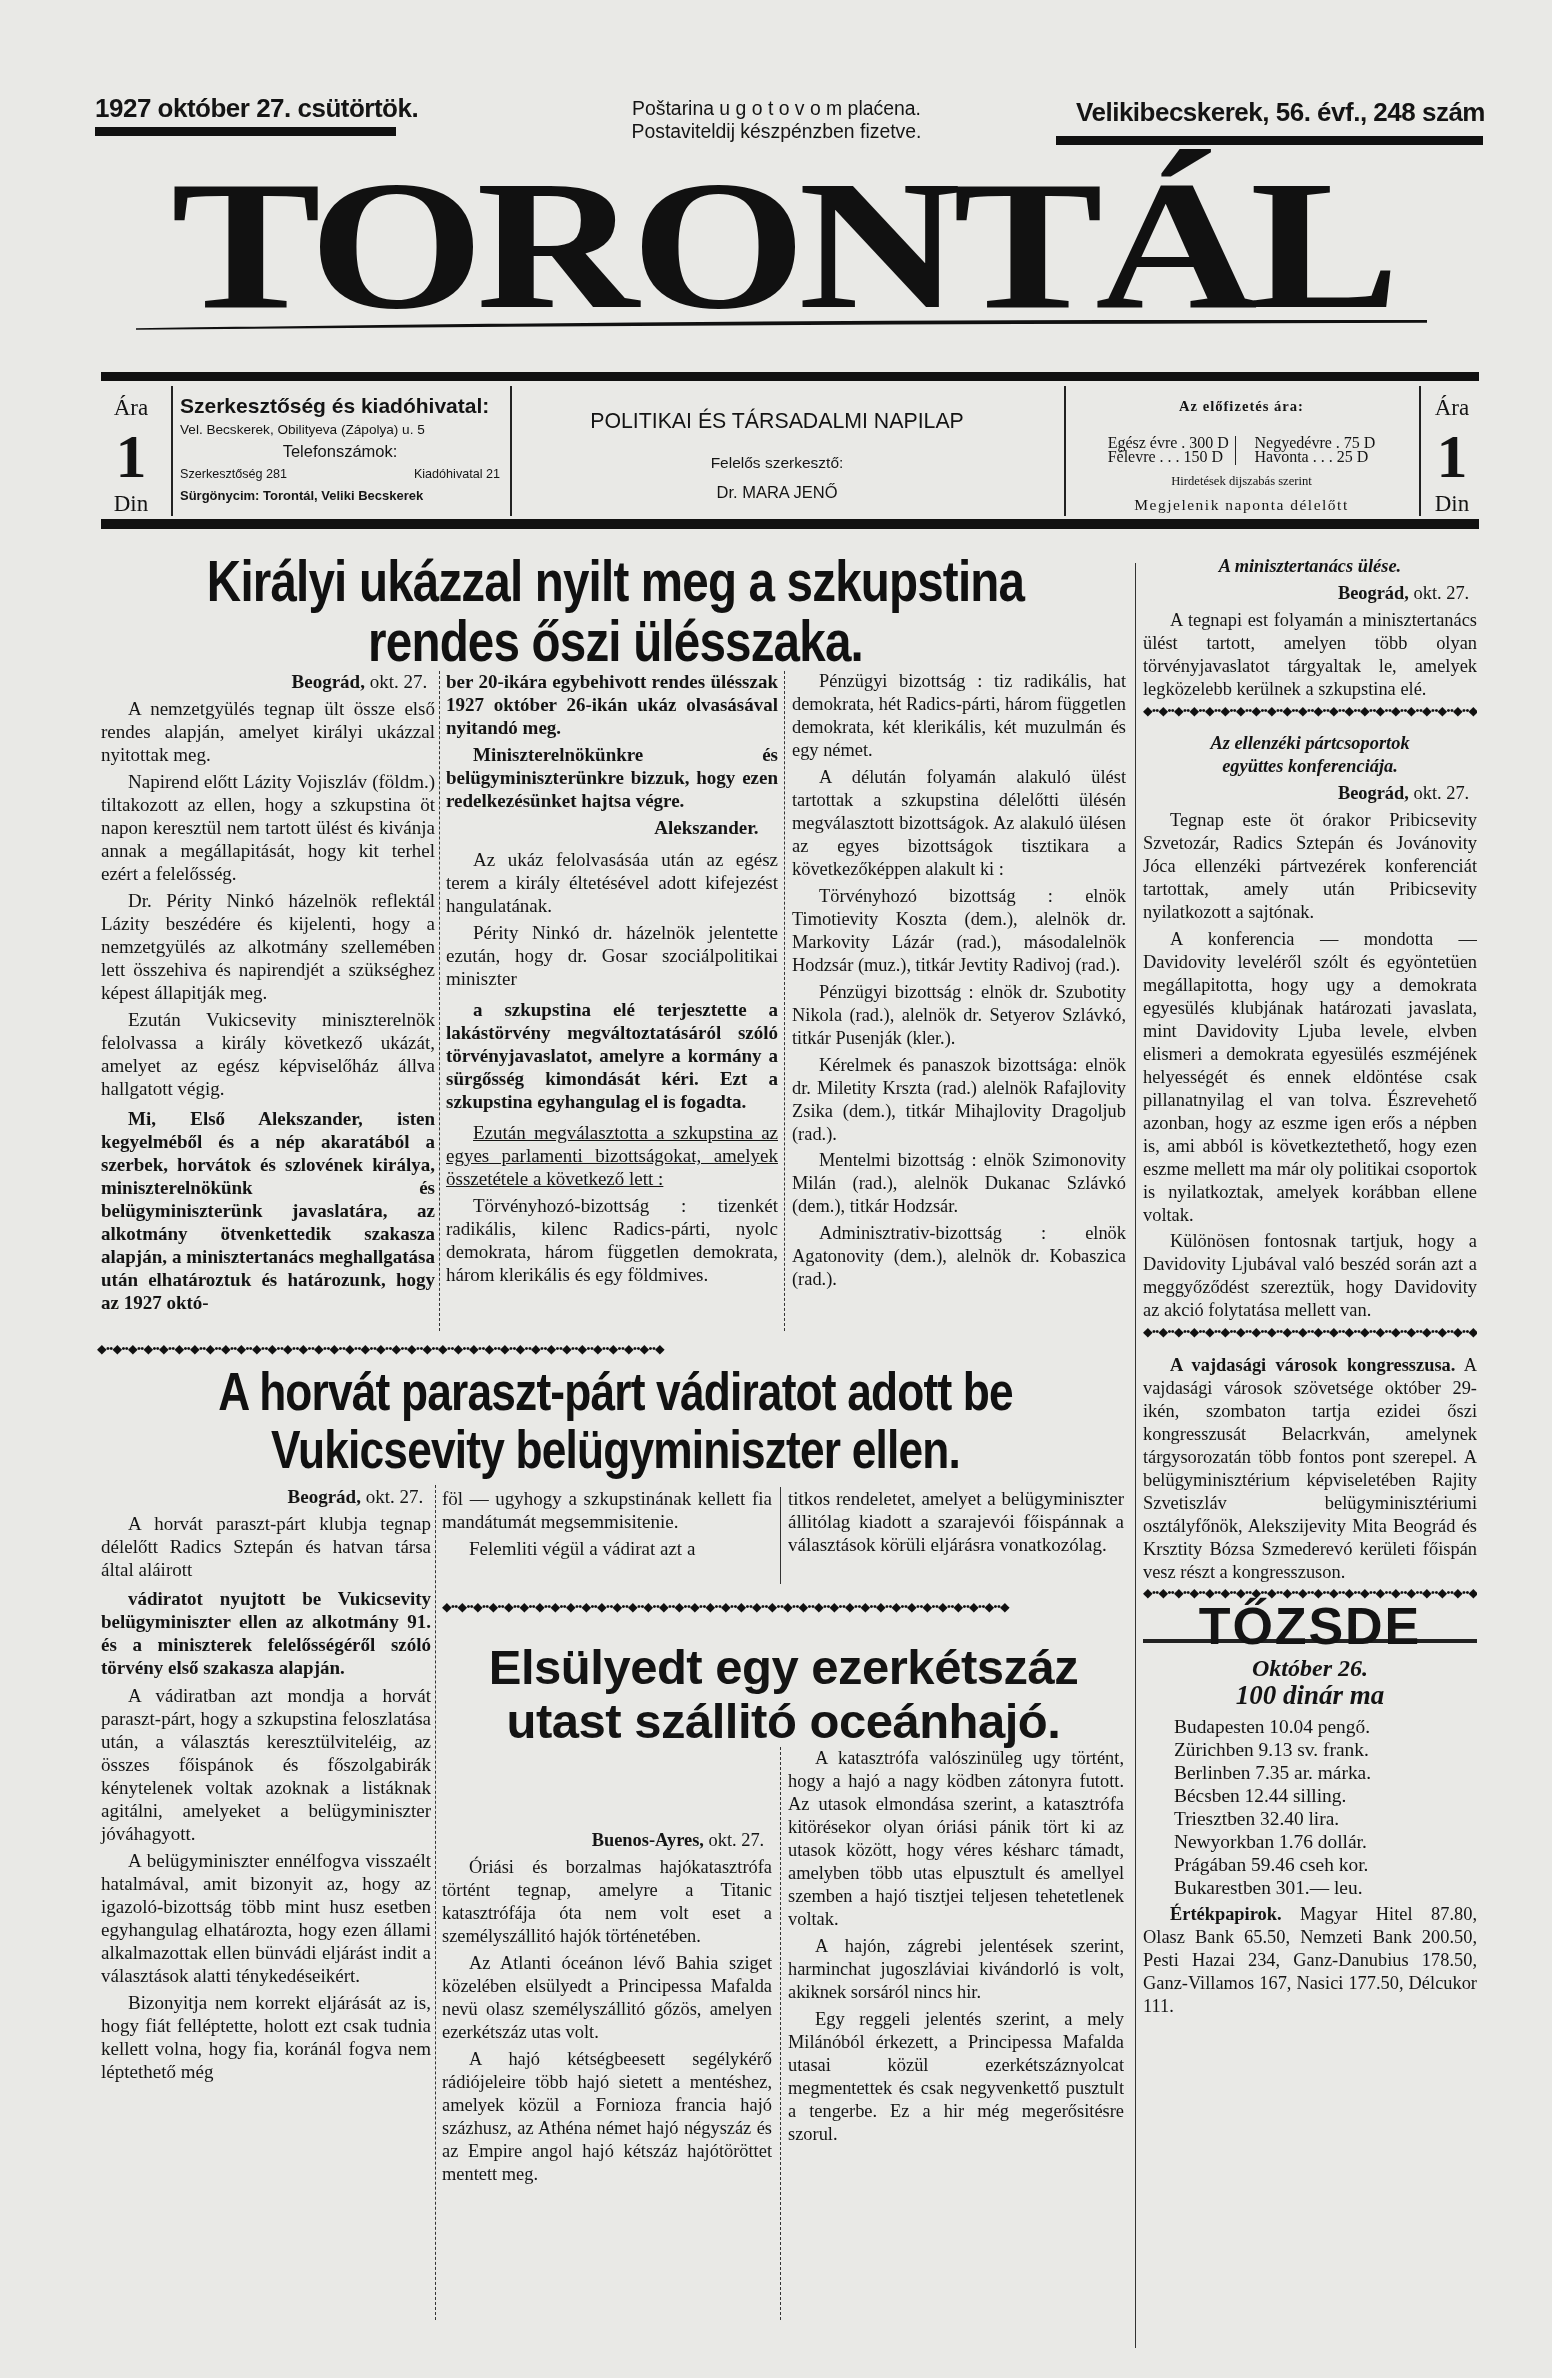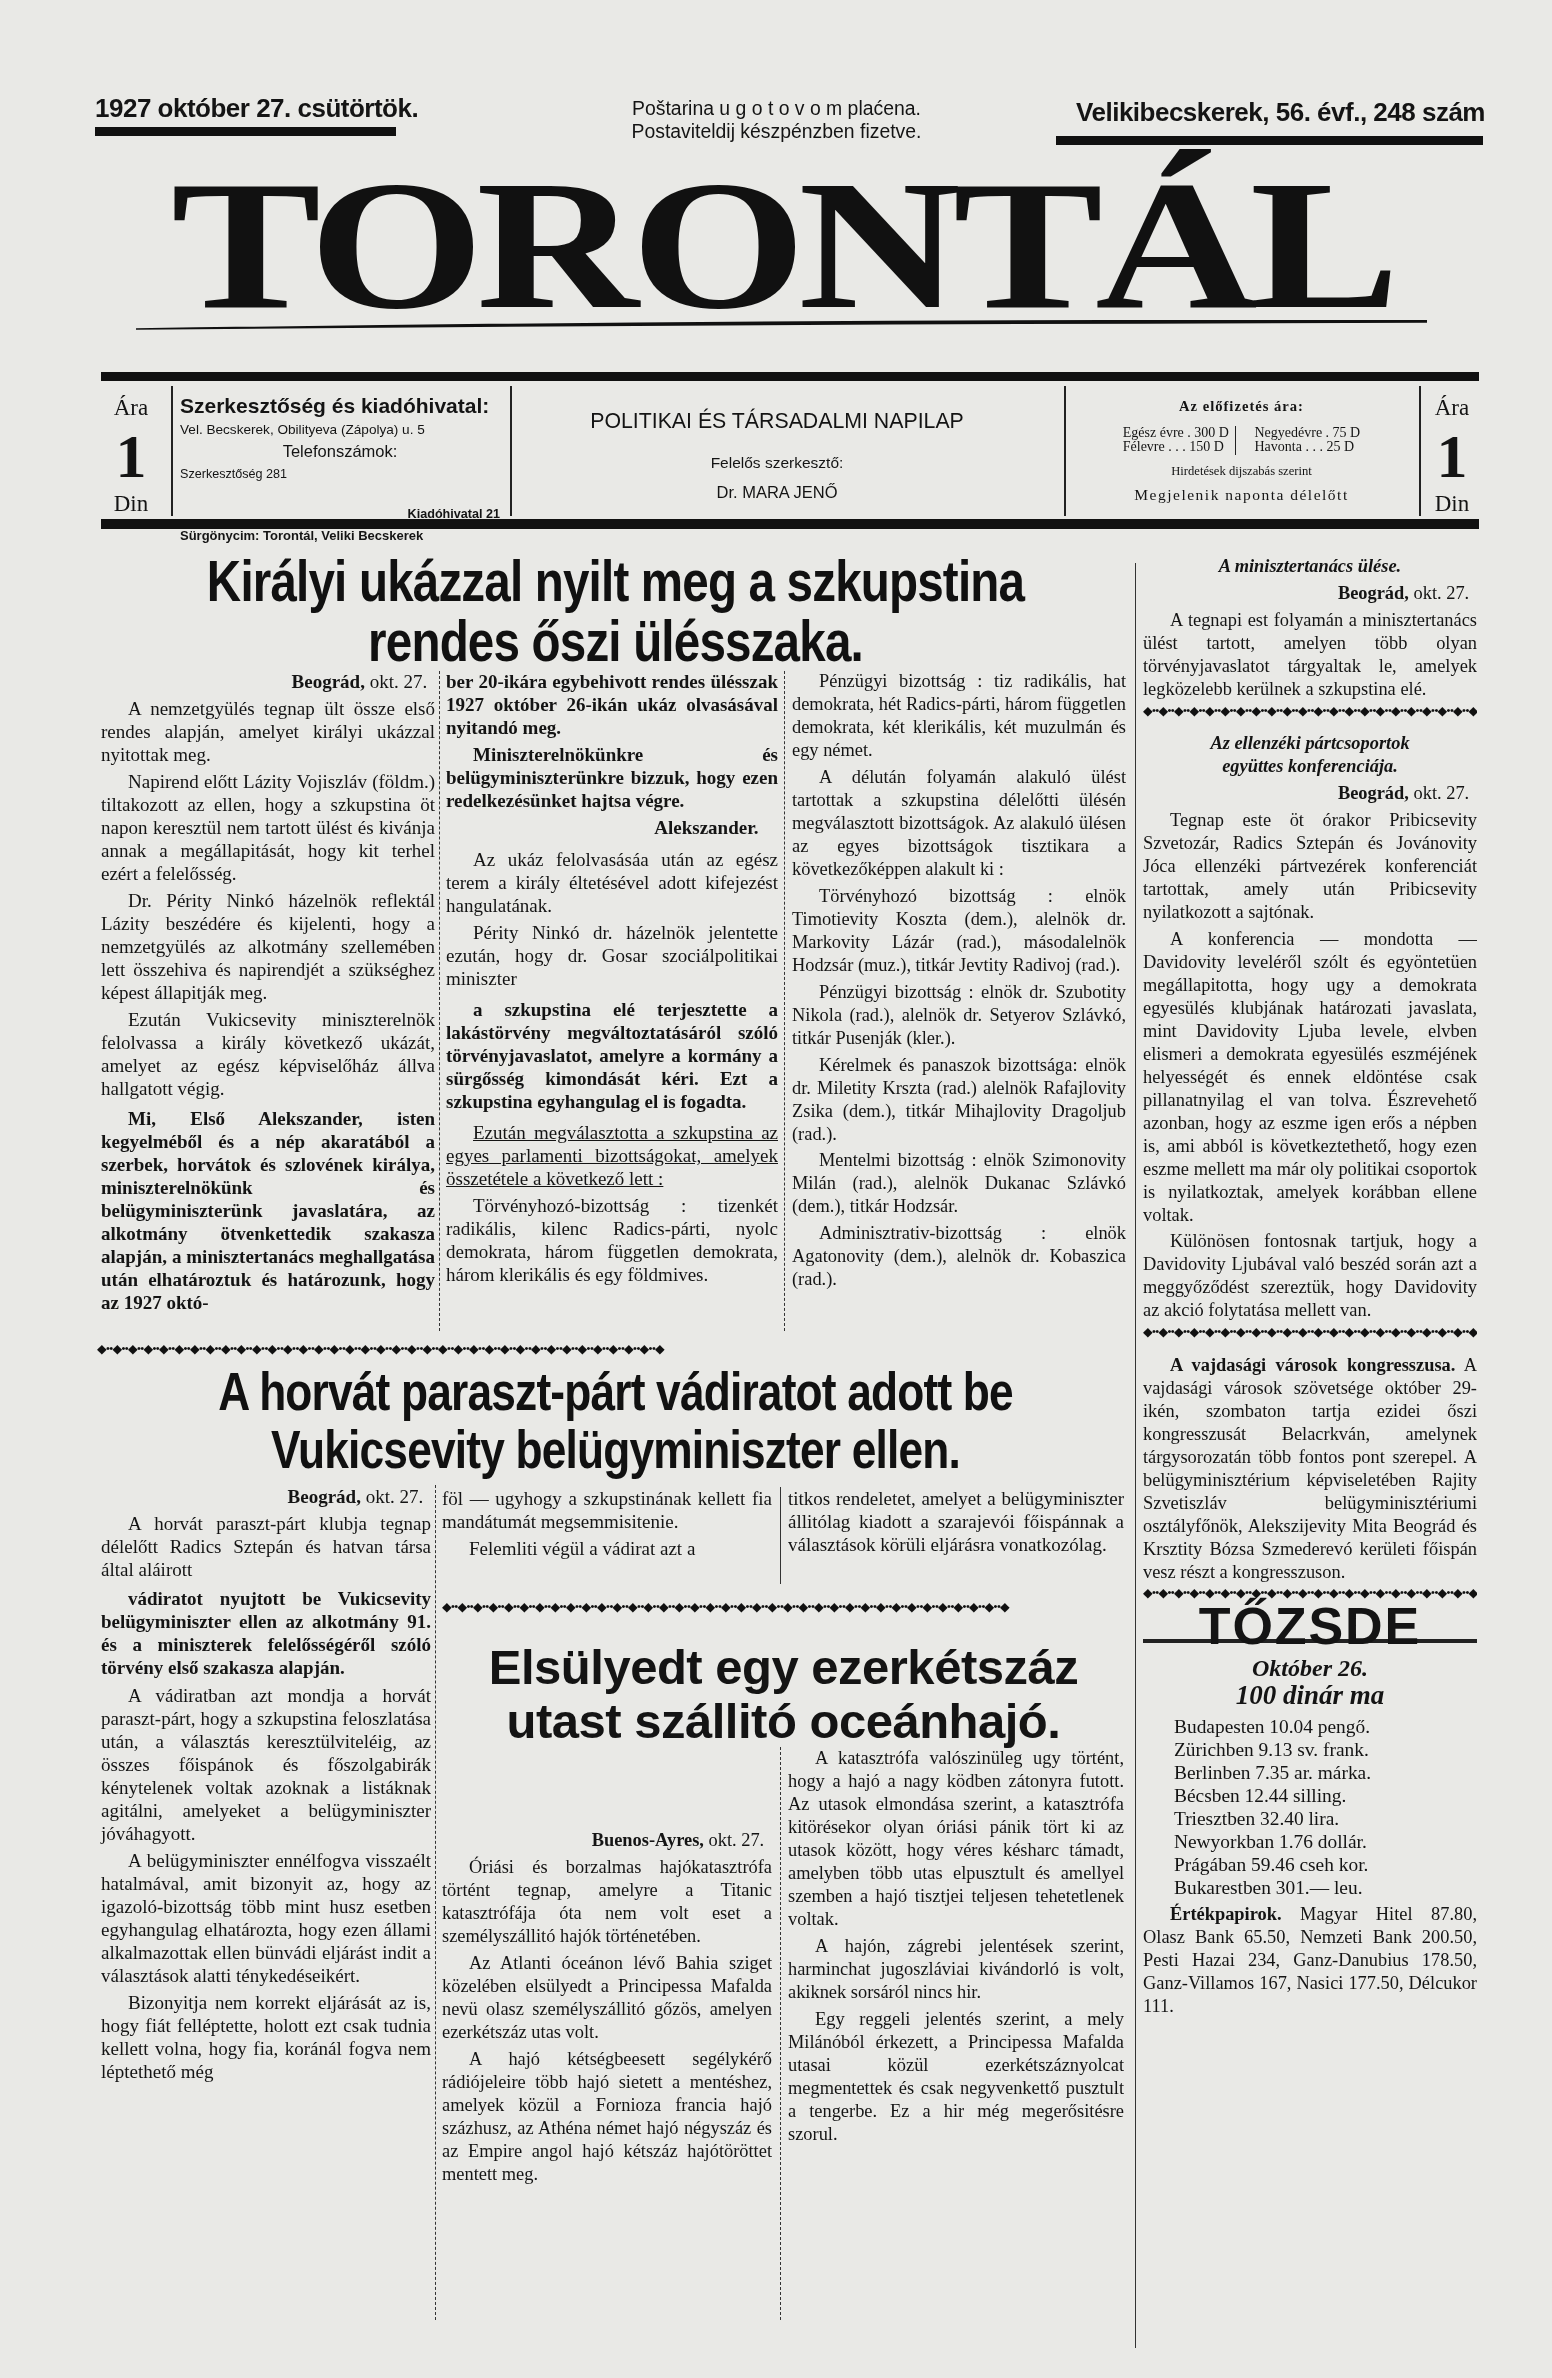--- a/index.html
+++ b/index.html
@@ -64,36 +64,36 @@
   <div>Din</div>
 </div>
 <div class="abs vsep" style="left:171px;top:386px;height:130px;"></div>
 
 <div class="abs info-box cond" style="left:180px;width:320px;text-align:center;">
   <div class="small-b" style="margin-top:5.8px;text-align:left;">Szerkesztőség és kiadóhivatal:</div>
   <div style="font-size:13.6px;margin-top:3.9px;text-align:left;">Vel. Becskerek, Obilityeva (Zápolya) u. 5</div>
   <div style="font-size:16.5px;margin-top:5.8px;">Telefonszámok:</div>
   <div style="font-size:12.6px;margin-top:5.8px;display:flex;justify-content:space-between;">
     <span>Szerkesztőség 281</span>
-    <span style="font-weight:bold;margin-top:40px;">Kiadóhivatal 21</span>
+    <span style="font-weight:normal;">Kiadóhivatal 21</span>
   </div>
   <div style="font-size:13px;font-weight:bold;margin-top:6.8px;text-align:left;">Sürgönycim: Torontál, Veliki Becskerek</div>
 </div>
 <div class="abs vsep" style="left:510px;top:386px;height:130px;"></div>
 
 <div class="abs info-box" style="left:520px;width:514px;text-align:center;">
   <div class="sans" style="font-size:21.3px;margin-top:21.3px;">POLITIKAI ÉS TÁRSADALMI NAPILAP</div>
   <div class="sans" style="font-size:15.5px;margin-top:19.4px;">Felelős szerkesztő:</div>
   <div class="sans" style="font-size:16.5px;margin-top:11.6px;">Dr. MARA JENŐ</div>
 </div>
 <div class="abs vsep" style="left:1064px;top:386px;height:130px;"></div>
 
 <div class="abs info-box serif" style="left:1067px;width:349px;text-align:center;">
   <div style="font-size:14.6px;font-weight:bold;margin-top:9.7px;letter-spacing:1px;">Az előfizetés ára:</div>
-  <div style="display:flex;justify-content:center;margin-top:11px;font-size:14px;line-height:14.6px;gap:13px;">
+  <div style="display:flex;justify-content:center;margin-top:21px;font-size:16px;line-height:14.6px;gap:13px;">
     <div style="text-align:left;padding-right:5.8px;border-right:1.9px solid #222;">
       <div>Egész évre . 300 D</div>
       <div>Félevre . . . 150 D</div>
     </div>
     <div style="text-align:left;padding-left:5.8px;">
       <div>Negyedévre . 75 D</div>
       <div>Havonta . . . 25 D</div>
     </div>
   </div>
   <div style="font-size:12.6px;margin-top:8.7px;">Hirdetések dijszabás szerint</div>

